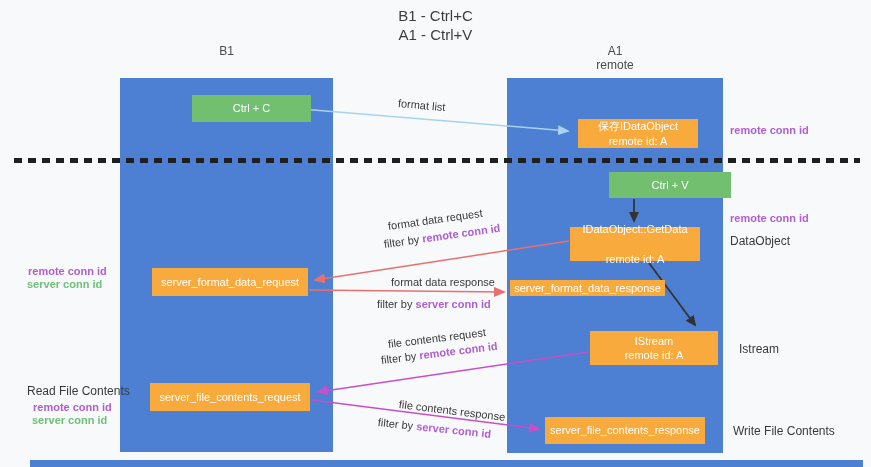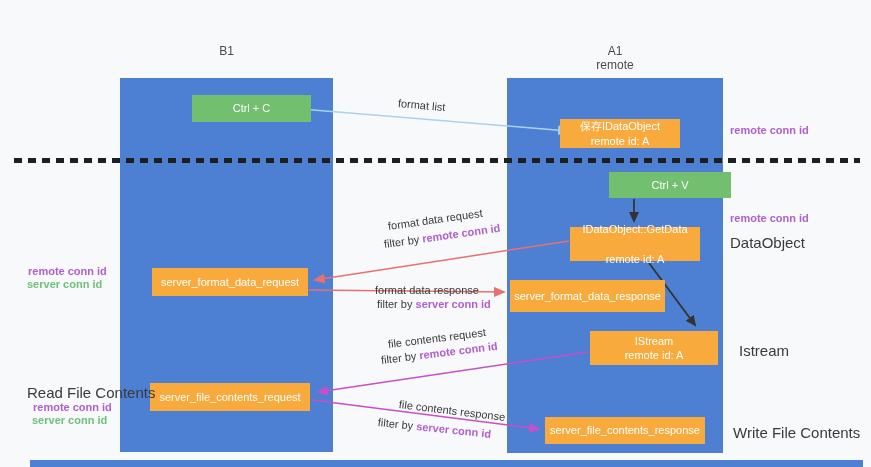--- a/index.html
+++ b/index.html
@@ -45,40 +45,40 @@
       var(--dash-black, #1f1f1f) 0 8px, transparent 8px 14px);
   }
   .node {
     position: absolute; z-index: 3; color: #fff; font-size: 11px;
     display: flex; flex-direction: column; align-items: center; justify-content: center;
     text-align: center; line-height: 1.3; white-space: nowrap;
   }
   .node.green  { background: var(--box-green, #71bf6f); margin-left: 36px; }
   .node.orange { background: var(--box-orange, #f9aa3d); }
   .n-ctrl-c    { left: 156px; top: 95px;  width: 119px; height: 27px; }
-  .n-save-obj  { left: 560px; top: 119px; width: 120px; height: 29px; }
+  .n-save-obj  { left: 578px; top: 119px; width: 120px; height: 29px; }
   .n-ctrl-v    { left: 573px; top: 172px; width: 122px; height: 26px; }
   .n-getdata   { left: 570px; top: 227px; width: 130px; height: 34px; gap: 15px; }
   .n-fmt-req   { left: 152px; top: 268px; width: 156px; height: 28px; }
-  .n-fmt-resp  { left: 510px; top: 280px; width: 155px; height: 32px; }
+  .n-fmt-resp  { left: 510px; top: 280px; width: 155px; height: 16px; }
   .n-istream   { left: 590px; top: 331px; width: 128px; height: 34px; }
   .n-file-req  { left: 150px; top: 383px; width: 160px; height: 28px; }
   .n-file-resp { left: 545px; top: 417px; width: 160px; height: 27px; }
   .edge-label {
     position: absolute; z-index: 4; font-size: 11px; color: #3a3a3a;
     white-space: nowrap; transform-origin: left center;
   }
   .purple-text { color: var(--purple, #b05fd1); font-weight: bold; }
   .green-text  { color: var(--green-text, #6ec177); font-weight: bold; }
   .annot { position: absolute; z-index: 4; font-size: 11px; white-space: nowrap; }
-  .annot.plain { color: #3a3a3a; font-size: 15px; }
+  .annot.plain { color: #3a3a3a; font-size: 12px; }
   .l-format-list   { left: 398px; top: 97px;  transform: rotate(5deg); }
   .l-fdr           { left: 388px; top: 220px; transform: rotate(-8deg); }
   .l-fdr-filter    { left: 384px; top: 238px; transform: rotate(-8deg); }
-  .l-fdresp        { left: 375px; top: 276px; margin-top: 8px; }
+  .l-fdresp        { left: 391px; top: 276px; }
   .l-fdresp-filter { left: 377px; top: 298px; }
   .l-fcr           { left: 388px; top: 338px; transform: rotate(-7deg); }
   .l-fcr-filter    { left: 381px; top: 354px; transform: rotate(-7deg); }
   .l-fcresp        { left: 399px; top: 398px; transform: rotate(7deg); }
   .l-fcresp-filter { left: 378px; top: 416px; transform: rotate(6deg); }
   .a-remote-top    { left: 730px; top: 124px; }
   .a-remote-mid    { left: 730px; top: 212px; }
   .a-dataobject    { left: 730px; top: 234px; }
   .a-istream       { left: 739px; top: 342px; }
   .a-write-file    { left: 733px; top: 424px; }
@@ -86,20 +86,24 @@
   .a-left-server1  { left: 27px;  top: 278px; }
   .a-read-file     { left: 27px;  top: 384px; }
   .a-left-remote2  { left: 33px;  top: 401px; }
   .a-left-server2  { left: 32px;  top: 414px; }
 </style>
 </head>
 <body>
 
 <div class="canvas">
 
+  <div class="title">
+    <div>B1 - Ctrl+C</div>
+    <div>A1 - Ctrl+V</div>
+  </div>
 
   <div class="col-header left">
     <div>B1</div>
   </div>
   <div class="col-header right">
     <div>A1</div>
     <div>remote</div>
   </div>
 
   <div class="column left"></div>

